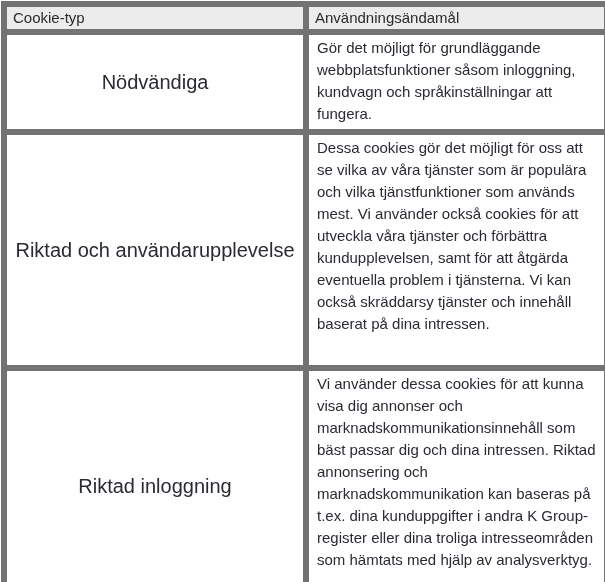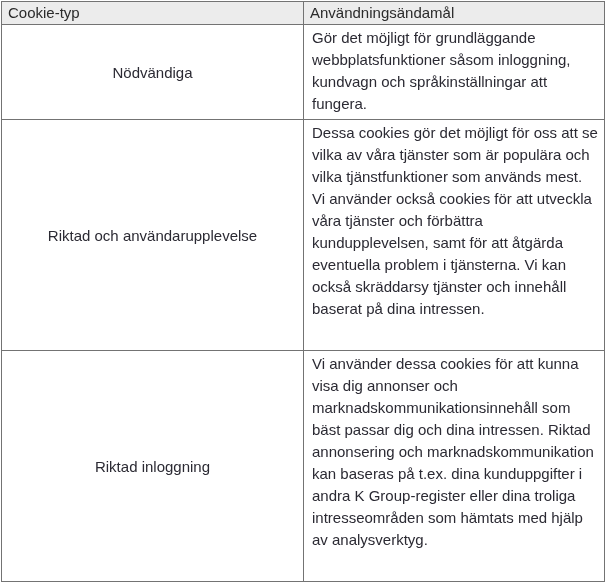--- a/index.html
+++ b/index.html
@@ -17,39 +17,39 @@
     table.cookie-table {
       position: absolute;
       left: 1px;
       top: 1px;
       width: 603px;
       border-collapse: collapse;
       table-layout: fixed;
     }
     table.cookie-table th,
     table.cookie-table td {
-      border: 1px solid #737373;
+      border: 6px solid #737373;
       padding: 0;
       vertical-align: middle;
     }
     col.col-type { width: 302px; }
     col.col-purpose { width: 301px; }
     thead th {
       background: #ececec;
       height: 22px;
       text-align: left;
       font-weight: normal;
       font-size: 15px;
       color: #2b2b2b;
       padding-left: 6px !important;
       line-height: 22px;
     }
     tbody td.type-cell {
       text-align: center;
-      font-size: 15px;
+      font-size: 20px;
       color: #2b2a33;
     }
     tbody td.purpose-cell {
       vertical-align: top;
       font-size: 15px;
       line-height: 22px;
       padding: 2px 6px 0 8px !important;
       color: #2b2a33;
     }
     tr.row-necessary td { height: 92px; }

